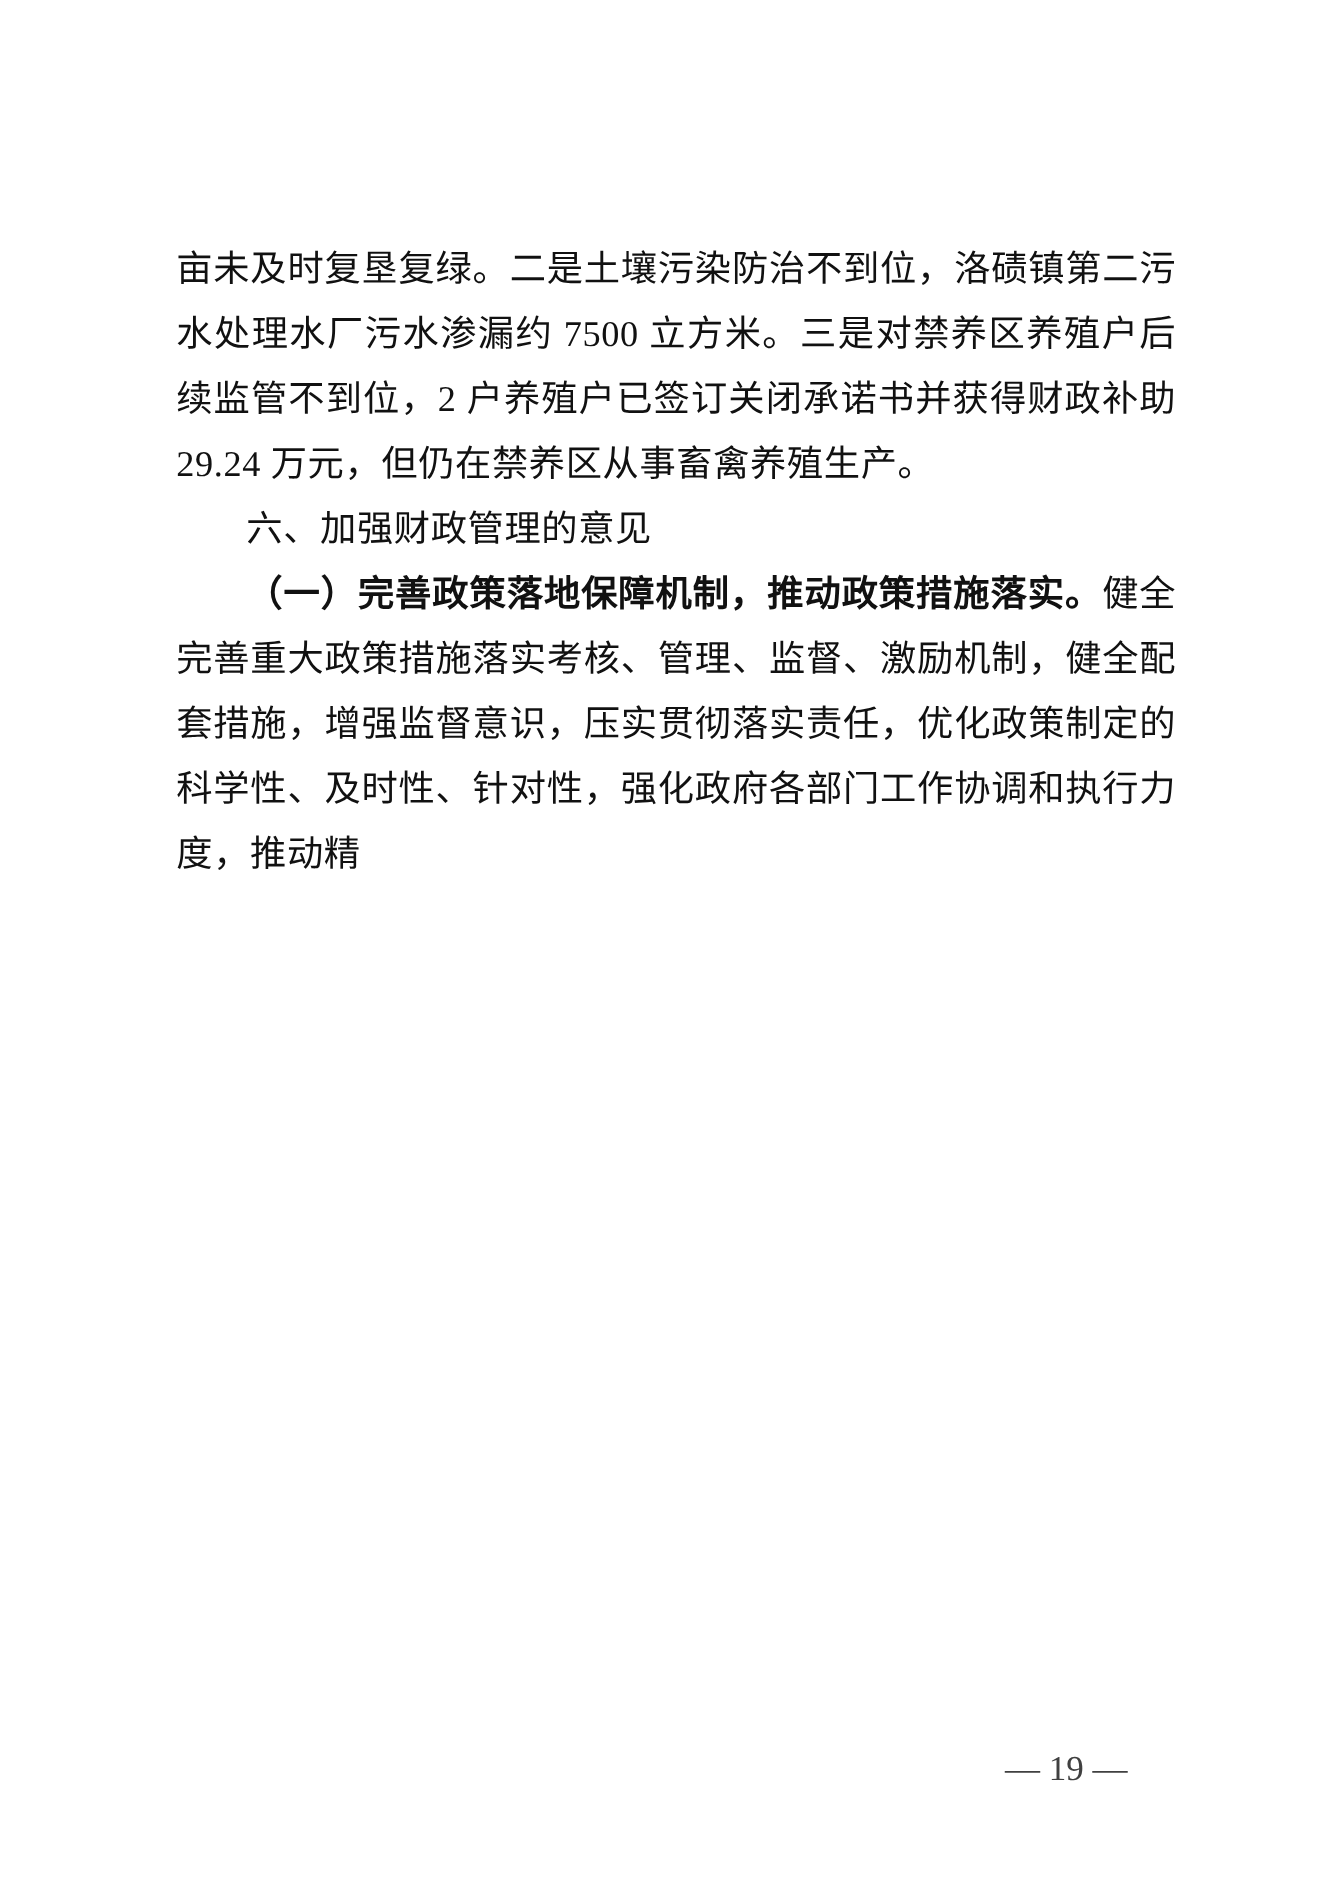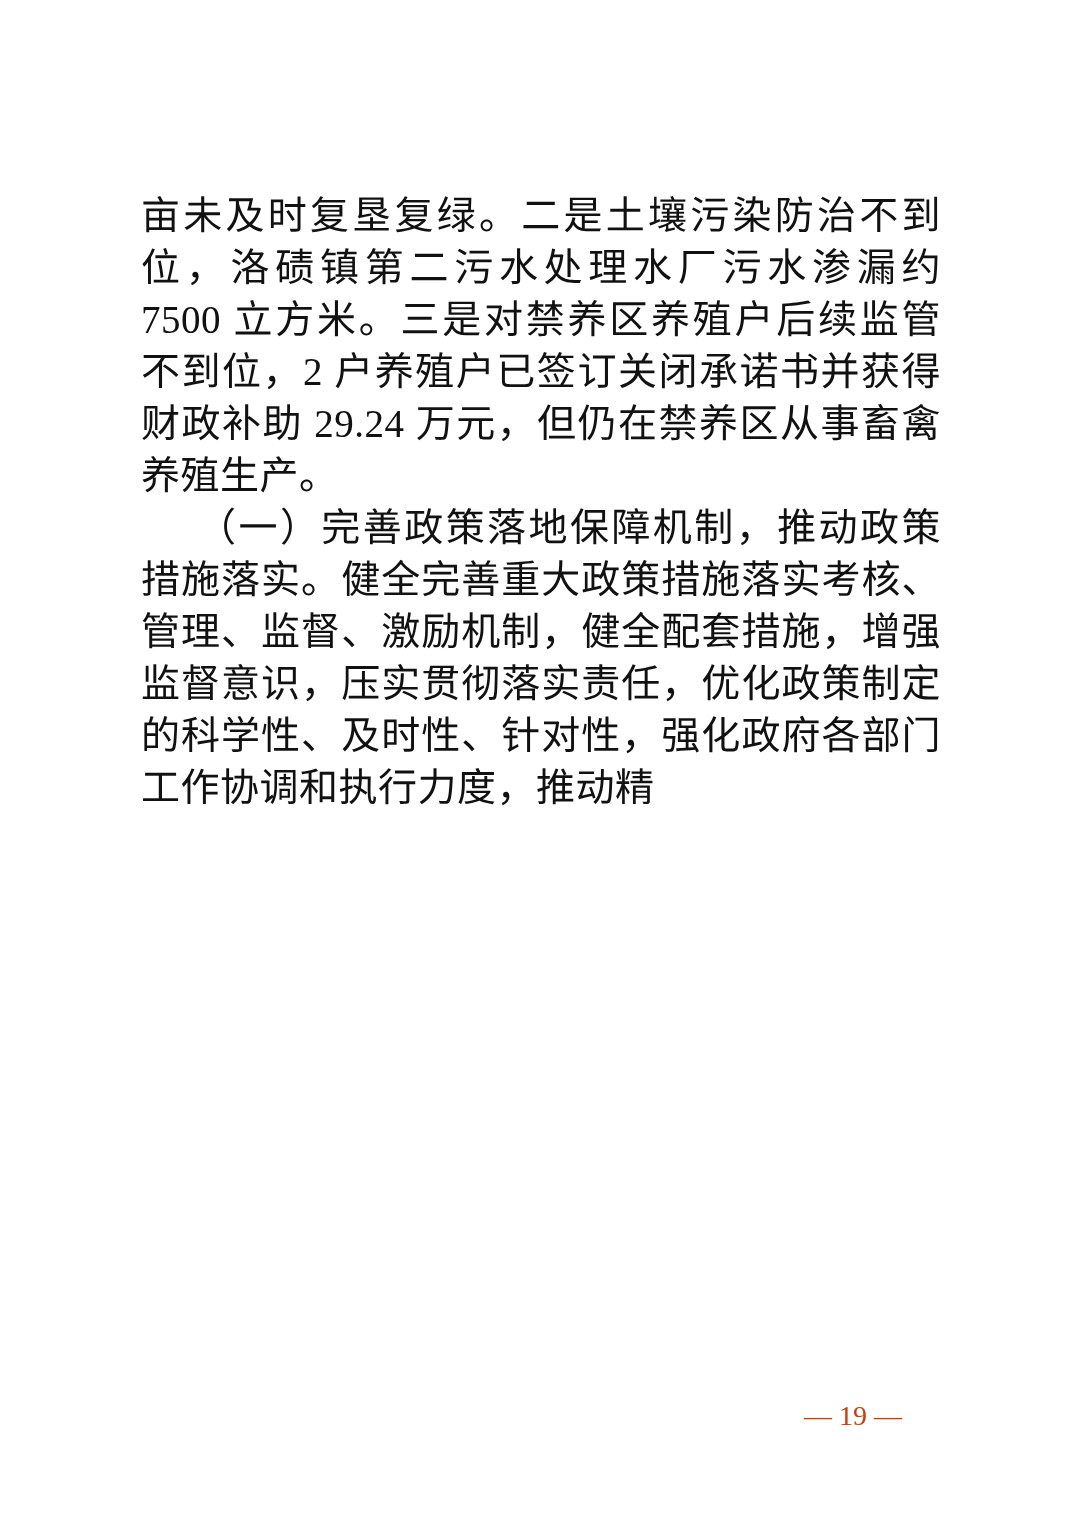--- a/index.html
+++ b/index.html
@@ -22,58 +22,59 @@
     top: 190px;
     left: 141px;
     width: 800px;
     text-align: justify;
     text-justify: inter-character;
   }
   .content p,
   .content h2 {
     margin: 0;
     padding: 0;
-    font-size: 39px;
+    font-size: 29px;
     line-height: 52px;
     font-weight: normal;
     letter-spacing: 0.5px;
   }
   .indent {
     text-indent: 56px;
   }
   .heading {
     font-family: "Liberation Sans", "DejaVu Sans", sans-serif;
     font-weight: bold;
   }
   .lead-emphasis {
-    font-weight: normal;
+    font-weight: bold;
   }
   .page-footer {
     position: absolute;
     top: 1396px;
     right: 172px;
     font-size: 28px;
     line-height: 40px;
-    color: #c2410c;
+    color: #404040;
     margin-left: 12px;
   }
 </style>
 </head>
 <body>
 
 <div class="page">
 
   <main class="content">
 
     <p class="body-text">亩未及时复垦复绿。二是土壤污染防治不到位，洛碛镇第二污水处理水厂污水渗漏约 7500 立方米。三是对禁养区养殖户后续监管不到位，2 户养殖户已签订关闭承诺书并获得财政补助 29.24 万元，但仍在禁养区从事畜禽养殖生产。</p>
 
 
 
 
 
+    <h2 class="heading indent">六、加强财政管理的意见</h2>
 
     <p class="body-text indent"><span class="lead-emphasis">（一）完善政策落地保障机制，推动政策措施落实。</span><span>健全完善重大政策措施落实考核、管理、监督、激励机制，健全配套措施，增强监督意识，压实贯彻落实责任，优化政策制定的科学性、及时性、针对性，强化政府各部门工作协调和执行力度，推动精</span></p>
 
   </main>
 
   <footer class="page-footer">
     <span class="page-number">— 19 —</span>
   </footer>
 
 </div>

